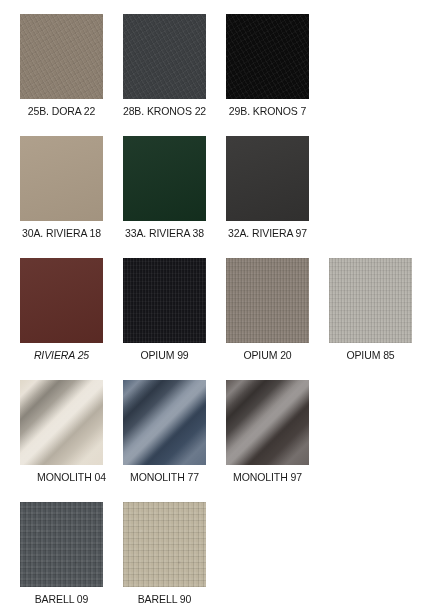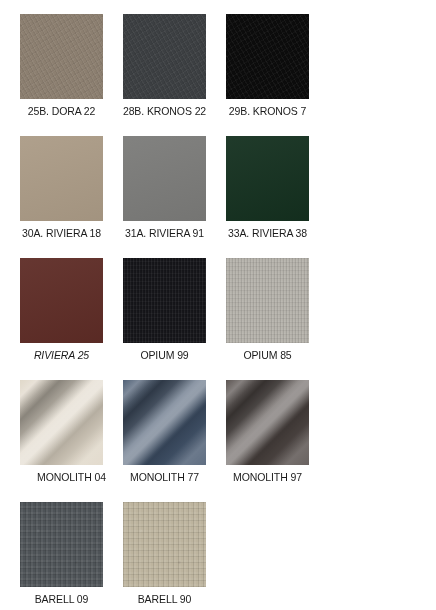--- a/index.html
+++ b/index.html
@@ -153,44 +153,50 @@
       </div>
     </div>
     <div class="swatch-row">
       <div class="swatch-cell">
         <div class="swatch-chip" style="background-color: rgb(171, 155, 134);">
           <div class="tex tex-flat"></div>
         </div>
         <div class="swatch-label" style="color: rgb(27, 27, 27);">30A. RIVIERA 18</div>
       </div>
       <div class="swatch-cell">
-        <div class="swatch-chip" style="background-color: rgb(123, 123, 121);">
-          <div class="tex tex-flat"></div>
-        </div>
-        <div class="swatch-label" style="color: rgb(27, 27, 27);">31A. RIVIERA 91</div>
-      </div>
-      <div class="swatch-cell">
         <div class="swatch-chip" style="background-color: rgb(20, 48, 31);">
           <div class="tex tex-flat"></div>
         </div>
         <div class="swatch-label" style="color: rgb(27, 27, 27);">33A. RIVIERA 38</div>
+      </div>
+      <div class="swatch-cell">
+        <div class="swatch-chip" style="background-color: rgb(51, 50, 49);">
+          <div class="tex tex-flat"></div>
+        </div>
+        <div class="swatch-label" style="color: rgb(27, 27, 27);">32A. RIVIERA 97</div>
       </div>
     </div>
     <div class="swatch-row">
       <div class="swatch-cell">
         <div class="swatch-chip" style="background-color: rgb(94, 44, 38);">
           <div class="tex tex-flat"></div>
         </div>
         <div class="swatch-label" style="color: rgb(27, 27, 27); font-style: italic;">RIVIERA 25</div>
       </div>
       <div class="swatch-cell">
         <div class="swatch-chip" style="background-color: rgb(22, 22, 26);">
           <div class="tex tex-weave"></div>
         </div>
         <div class="swatch-label" style="color: rgb(27, 27, 27);">OPIUM 99</div>
+      </div>
+      <div class="swatch-cell">
+        <div class="swatch-chip" style="background-color: rgb(138, 128, 118);">
+          <div class="tex tex-weave"></div>
+        </div>
+        <div class="swatch-label" style="color: rgb(27, 27, 27);">OPIUM 20</div>
       </div>
       <div class="swatch-cell">
         <div class="swatch-chip" style="background-color: rgb(181, 178, 171);">
           <div class="tex tex-weave"></div>
         </div>
         <div class="swatch-label" style="color: rgb(27, 27, 27);">OPIUM 85</div>
       </div>
     </div>
     <div class="swatch-row">
       <div class="swatch-cell">

